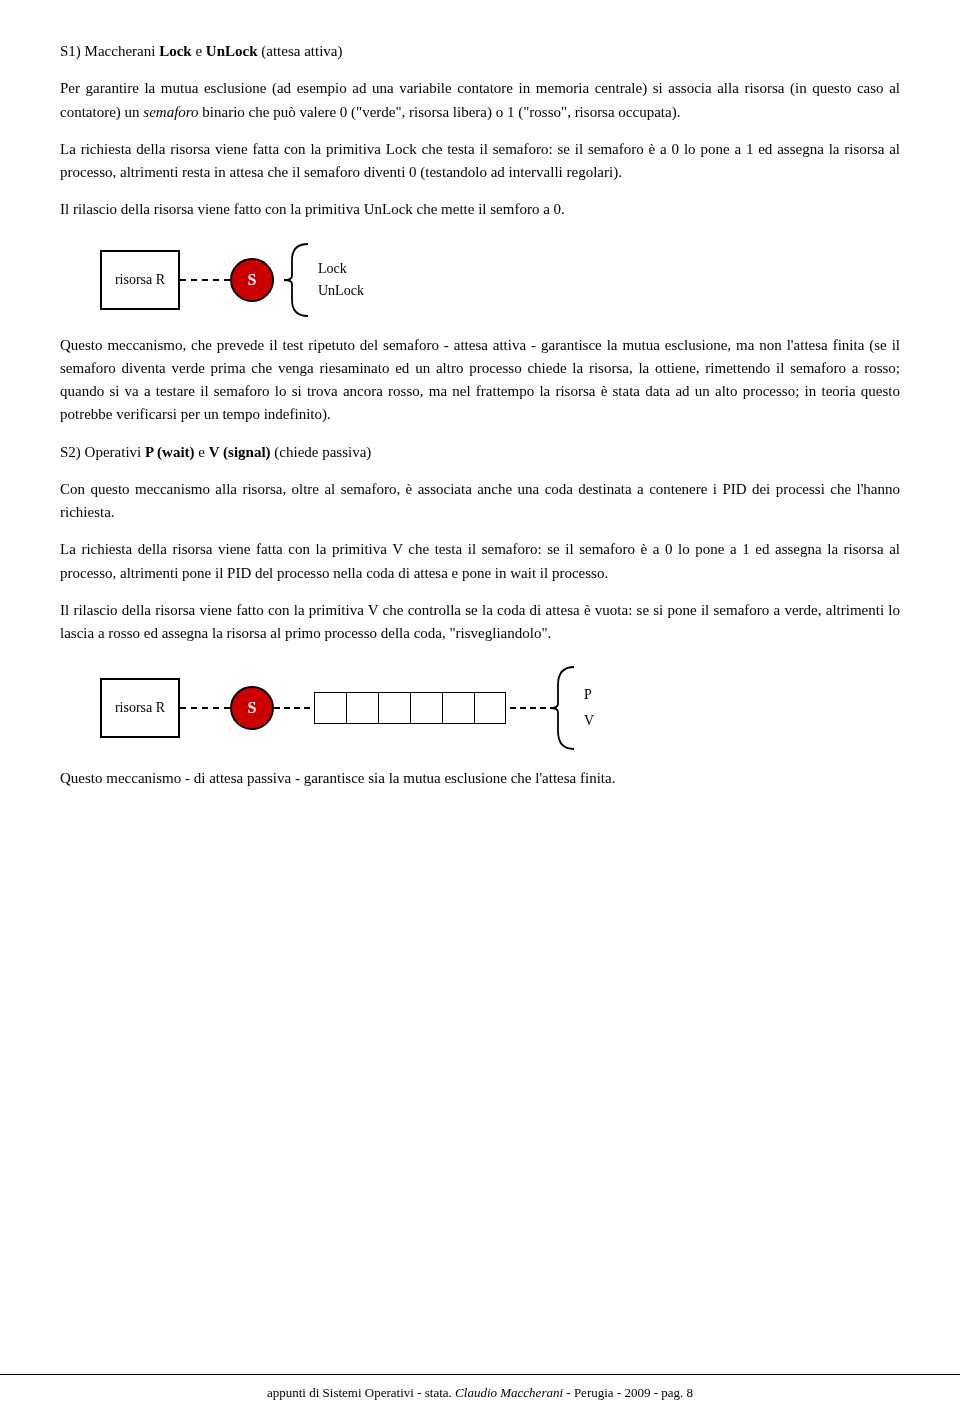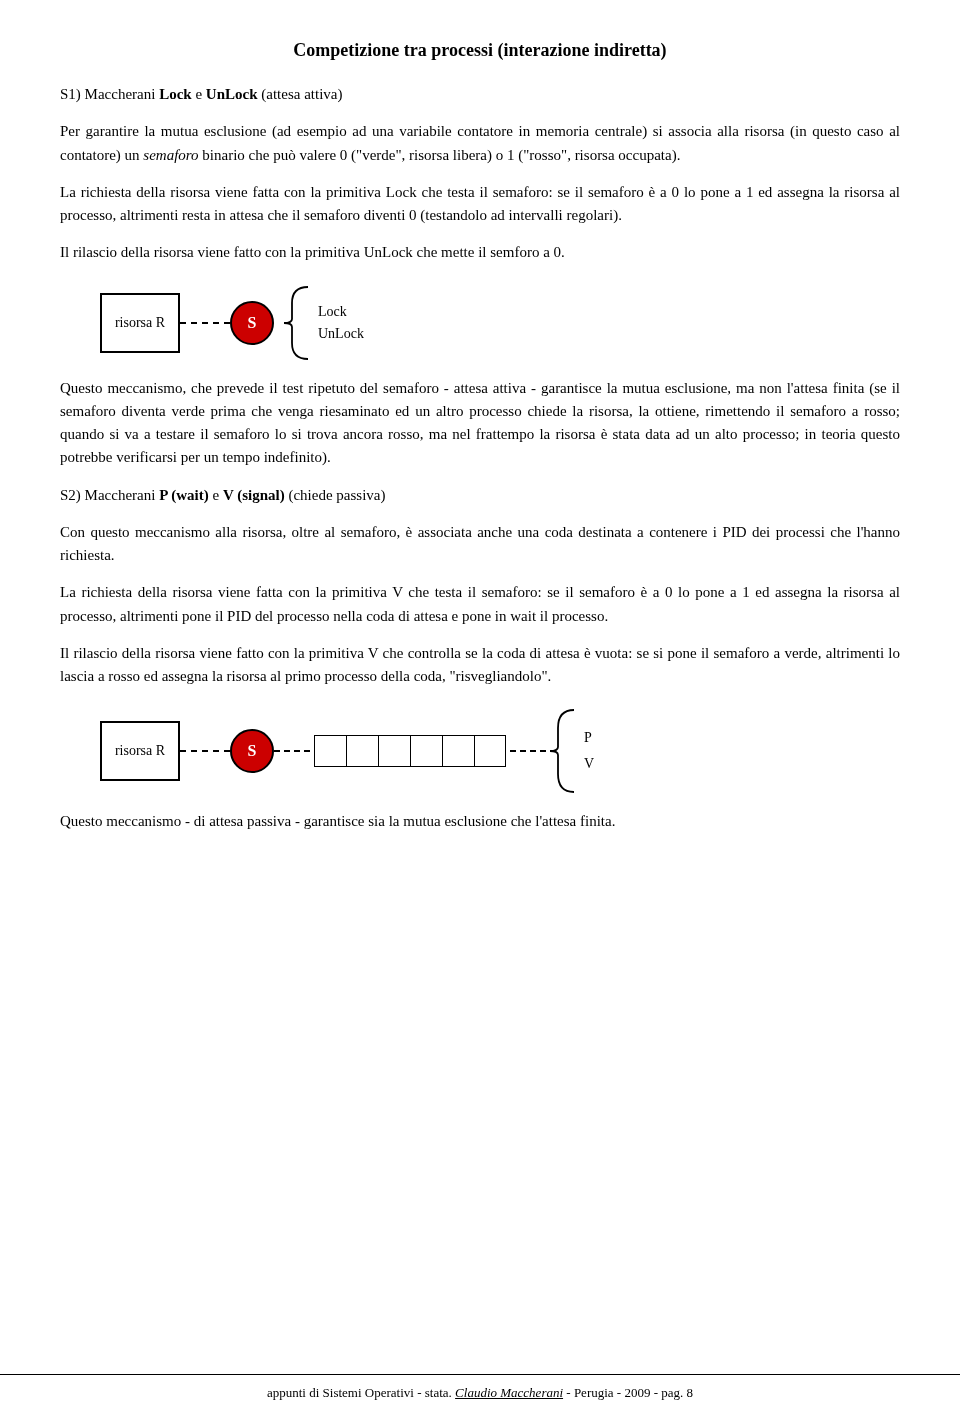--- a/index.html
+++ b/index.html
@@ -118,30 +118,27 @@
       position: absolute;
       bottom: 0;
       left: 0;
       right: 0;
       border-top: 1.5px solid #000;
       padding: 10px 60px;
       font-size: 13px;
       text-align: center;
     }
     .footer .bold { font-weight: normal; }
-    .footer .italic { font-style: italic; text-decoration: underline; }
+    .footer .italic { font-style: italic; }
   </style>
 </head>
 <body>
 
 <div class="page">
 
-  <h1 class="title">
-    Competizione tra processi (interazione indiretta)
-  </h1>
 
   <p class="section-heading">
     <span>S1) Maccherani </span><span class="bold">Lock</span><span> e </span><span class="bold">UnLock</span><span> (attesa attiva)</span>
   </p>
 
   <p>
     Per garantire la mutua esclusione (ad esempio ad una variabile contatore in memoria centrale) si associa alla risorsa (in questo caso al contatore) un <span class="bold-italic">semaforo</span> binario che può valere 0 ("verde", risorsa libera) o 1 ("rosso", risorsa occupata).
   </p>
 
   <p>
@@ -174,21 +171,21 @@
         <span class="unlock-label">UnLock</span>
       </div>
     </div>
   </div>
 
   <p>
     Questo meccanismo, che prevede il test ripetuto del semaforo - attesa attiva - garantisce la mutua esclusione, ma non l'attesa finita (se il semaforo diventa verde prima che venga riesaminato ed un altro processo chiede la risorsa, la ottiene, rimettendo il semaforo a rosso; quando si va a testare il semaforo lo si trova ancora rosso, ma nel frattempo la risorsa è stata data ad un alto processo; in teoria questo potrebbe verificarsi per un tempo indefinito).
   </p>
 
   <p class="section-heading">
-    <span>S2) Maccherani </span><span class="bold">P (wait)</span><span> e </span><span class="bold">V (signal)</span><span> (chiede passiva)</span>
+    <span>S2) Operativi </span><span class="bold">P (wait)</span><span> e </span><span class="bold">V (signal)</span><span> (chiede passiva)</span>
   </p>
 
   <p>
     Con questo meccanismo alla risorsa, oltre al semaforo, è associata anche una coda destinata a contenere i PID dei processi che l'hanno richiesta.
   </p>
 
   <p>
     La richiesta della risorsa viene fatta con la primitiva V che testa il semaforo: se il semaforo è a 0 lo pone a 1 ed assegna la risorsa al processo, altrimenti pone il PID del processo nella coda di attesa e pone in wait il processo.
   </p>
 

